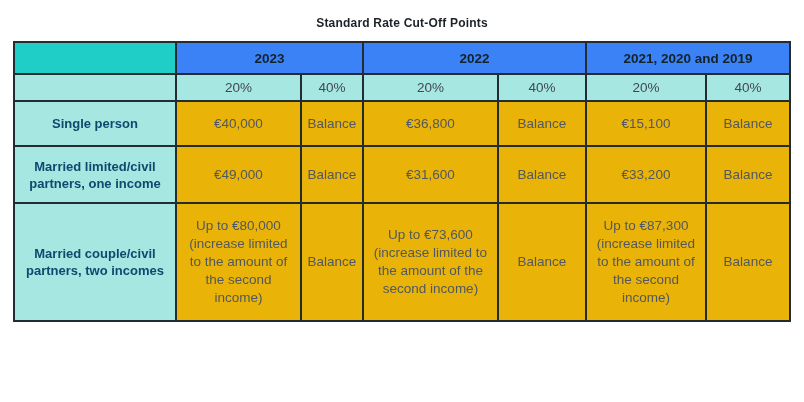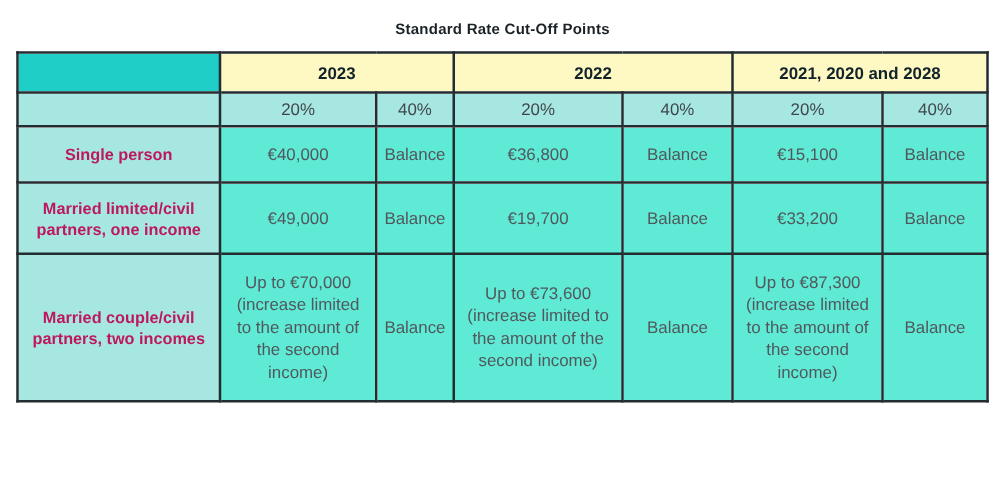--- a/index.html
+++ b/index.html
@@ -37,46 +37,46 @@
     overflow: hidden;
   }
   tr.year-row { height: 32px; }
   tr.rate-row { height: 27px; border-radius: 10px; }
   tr.row-single { height: 45px; }
   tr.row-one-income { height: 57px; }
   tr.row-two-incomes { height: 118px; }
   tr.row-one-parent { height: 52px; }
 
   .year-cell {
-    background: #fef9c3;
+    background: #3b82f6;
     color: #13232a;
     font-size: 13.5px;
     font-weight: bold;
   }
   .corner-year {
     background: #1fcec7;
   }
   .corner-rate, .rate-cell {
     background: #a7e7e2;
   }
   .rate-cell {
     color: #40484e;
     font-size: 13.5px;
     font-weight: normal;
   }
   .row-label {
     background: #a7e7e2;
-    color: #be185d;
+    color: #0c4a6e;
     font-size: 13px;
     font-weight: bold;
     padding: 6px 10px;
     line-height: 17px;
   }
   .value-cell {
-    background: #5eead4;
+    background: #eab308;
     color: #51585d;
     font-size: 13.5px;
     font-weight: normal;
     padding: 6px 5px;
     line-height: 18px;
   }
 </style>
 </head>
 <body>
 
@@ -91,21 +91,21 @@
       <col style="width:135px">
       <col style="width:88px">
       <col style="width:120px">
       <col style="width:84px">
     </colgroup>
     <thead>
       <tr class="year-row">
         <th class="corner-year"></th>
         <th class="year-cell" colspan="2">2023</th>
         <th class="year-cell" colspan="2">2022</th>
-        <th class="year-cell" colspan="2">2021, 2020 and 2028</th>
+        <th class="year-cell" colspan="2">2021, 2020 and 2019</th>
       </tr>
       <tr class="rate-row">
         <th class="corner-rate"></th>
         <th class="rate-cell">20%</th>
         <th class="rate-cell">40%</th>
         <th class="rate-cell">20%</th>
         <th class="rate-cell">40%</th>
         <th class="rate-cell">20%</th>
         <th class="rate-cell">40%</th>
       </tr>
@@ -117,28 +117,28 @@
         <td class="value-cell">Balance</td>
         <td class="value-cell">€36,800</td>
         <td class="value-cell">Balance</td>
         <td class="value-cell">€15,100</td>
         <td class="value-cell">Balance</td>
       </tr>
       <tr class="row-one-income">
         <th class="row-label">Married limited/civil partners, one income</th>
         <td class="value-cell">€49,000</td>
         <td class="value-cell">Balance</td>
-        <td class="value-cell">€19,700</td>
+        <td class="value-cell">€31,600</td>
         <td class="value-cell">Balance</td>
         <td class="value-cell">€33,200</td>
         <td class="value-cell">Balance</td>
       </tr>
       <tr class="row-two-incomes">
         <th class="row-label">Married couple/civil partners, two incomes</th>
-        <td class="value-cell">Up to €70,000 (increase limited to the amount of the second income)</td>
+        <td class="value-cell">Up to €80,000 (increase limited to the amount of the second income)</td>
         <td class="value-cell">Balance</td>
         <td class="value-cell">Up to €73,600 (increase limited to the amount of the second income)</td>
         <td class="value-cell">Balance</td>
         <td class="value-cell">Up to €87,300 (increase limited to the amount of the second income)</td>
         <td class="value-cell">Balance</td>
       </tr>
     </tbody>
   </table>
 </div>
 

